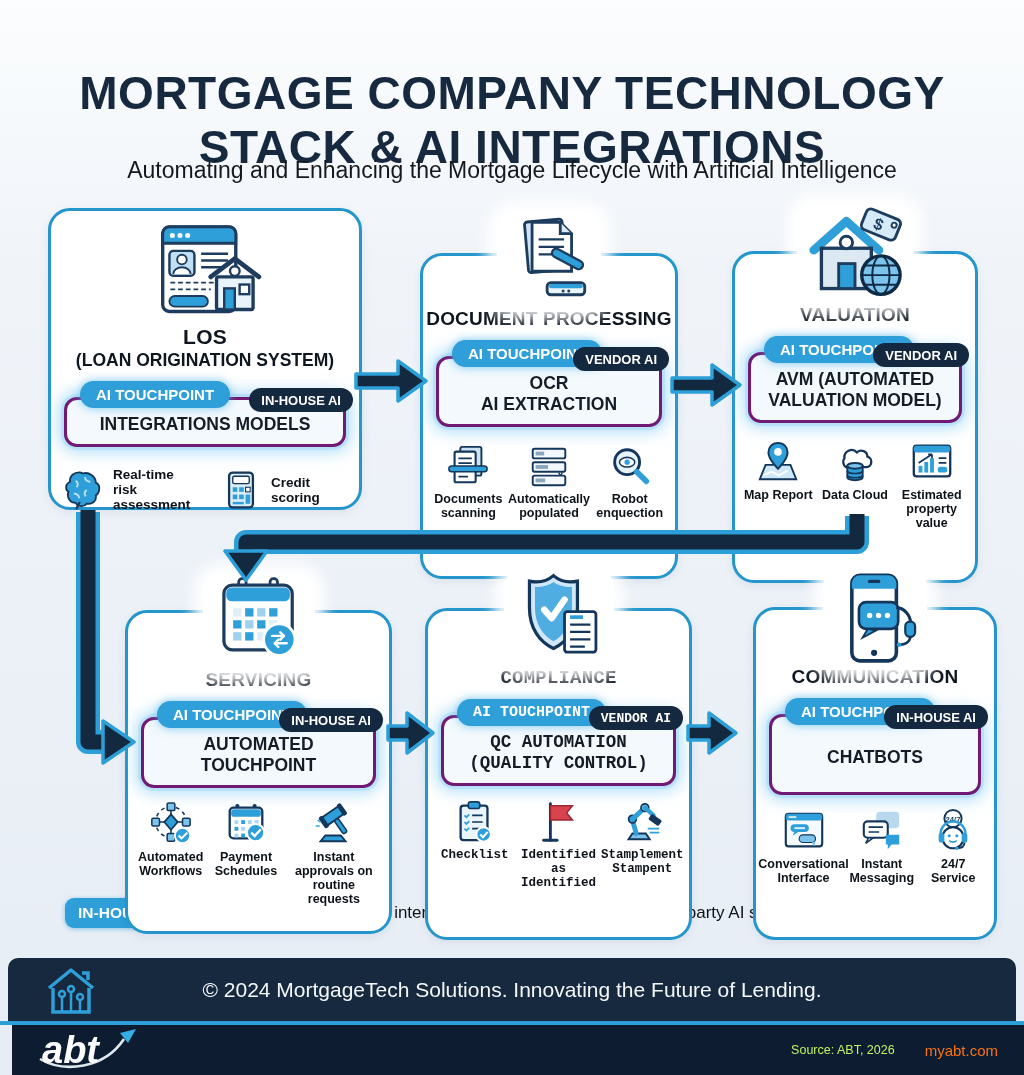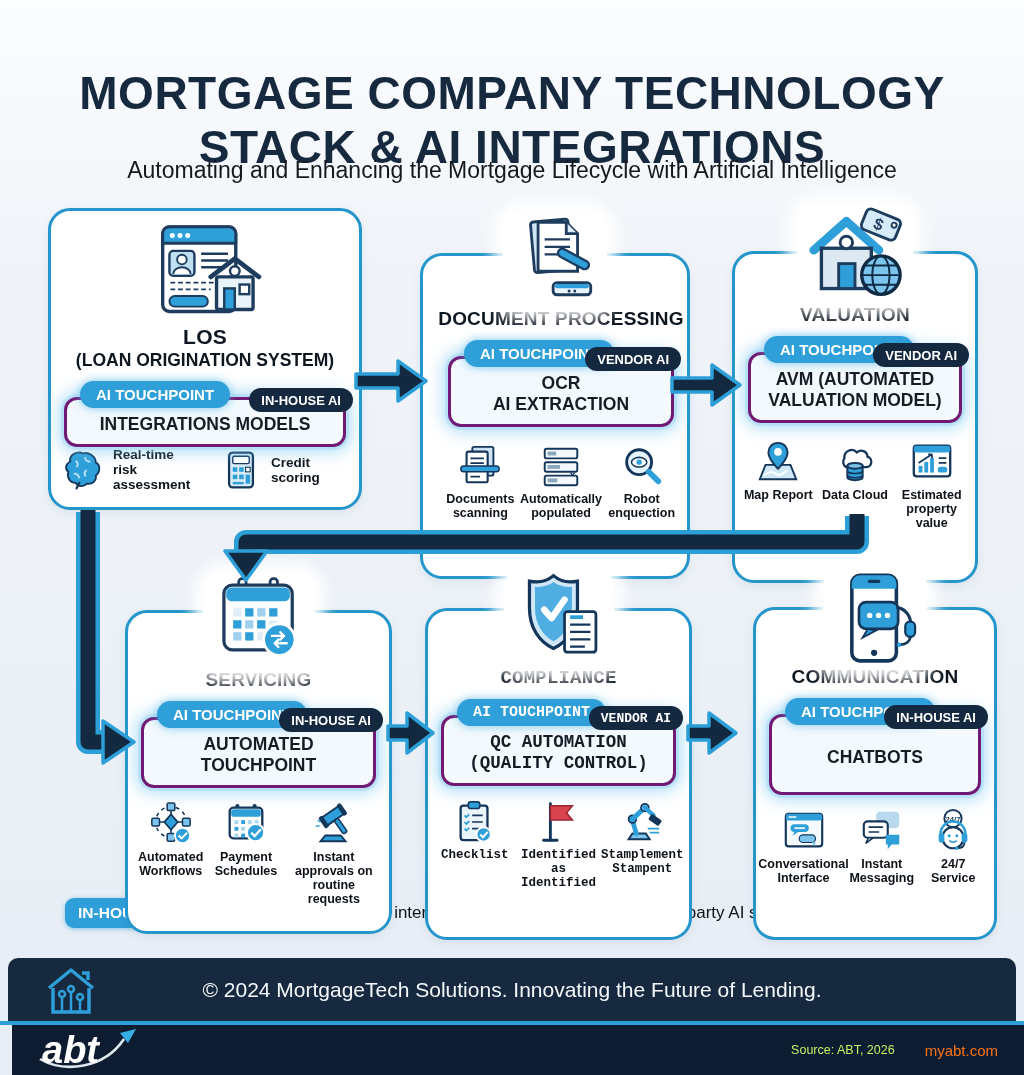--- a/index.html
+++ b/index.html
@@ -31,21 +31,21 @@
     padding:14px 6px 9px;text-align:center;font-size:17.5px;font-weight:700;color:#141c26;
     line-height:1.2;display:flex;align-items:center;justify-content:center;
     box-shadow:0 0 0 3px rgba(150,210,240,.35),0 0 16px 5px rgba(110,195,240,.55);}
   .pre{white-space:pre-line;}
 
   .features{margin-top:16px;display:flex;justify-content:center;align-items:flex-start;gap:4px;padding:0 7px;}
   .feat{flex:1 1 0;display:flex;flex-direction:column;align-items:center;min-width:0;}
   .feat svg{width:46px;height:46px;}
   .feat-label{margin-top:3px;font-size:12.5px;font-weight:700;color:#0d1319;text-align:center;line-height:1.12;}
 
-  .features-los{display:flex;justify-content:center;gap:24px;padding:0 10px;}
+  .features-los{margin-top:20px;display:flex;justify-content:center;gap:24px;padding:0 10px;}
   .feat-los{display:flex;align-items:center;gap:8px;}
   .feat-los svg{width:44px;height:44px;flex:none;}
   .feat-los .feat-label{text-align:left;font-size:13.5px;margin-top:0;max-width:96px;}
 
   .c-los .los-main{display:block;margin:12px auto 2px;}
   .c-los .card-title{font-size:21px;margin-top:2px;}
   .c-doc{padding-top:52px;} .c-val{padding-top:50px;}
   .c-ser{padding-top:56px;} .c-com{padding-top:56px;font-family:Liberation Mono, monospace;} .c-cmm{padding-top:56px;}
   .c-cmm .tp-box{min-height:52px;}
   .c-ser .features{margin-top:13px;} .c-com .features{margin-top:13px;} .c-cmm .features{margin-top:13px;}
@@ -145,21 +145,21 @@
           <rect x="15" y="29" width="5" height="5" fill="#2e9fd9"></rect>
             <rect x="22" y="29" width="5" height="5" fill="#2e9fd9"></rect>
             <rect x="29" y="29" width="5" height="10" fill="#2e9fd9"></rect>
           <rect x="15" y="37" width="12" height="2.6" fill="#2e9fd9"></rect>
         </svg>
         <span class="feat-label">Credit scoring</span>
       </div>
     </div>
   </section>
 
-  <section class="card c-doc" style="left:420px;top:253px;width:252px;height:268px;padding-left:12px;">
+  <section class="card c-doc" style="left:420px;top:253px;width:252px;height:268px;">
     <div class="card-icon-top" style="top:-45px;width:104px;height:98px;">
       <svg width="94" height="94" viewBox="0 0 100 100">
         <rect x="26" y="8" width="40" height="54" rx="3" fill="#cfe4f4" stroke="#1d3c5e" stroke-width="3" transform="rotate(-5 46 35)"></rect>
         <path d="M32 10 h30 l12 12 v40 h-42 Z" fill="#fff" stroke="#1d3c5e" stroke-width="3"></path>
         <path d="M62 10 v12 h12" fill="#dcebf7" stroke="#1d3c5e" stroke-width="3"></path>
         <path d="M39 28 H66 M39 36 H66 M39 44 H60" stroke="#1d3c5e" stroke-width="2.5"></path>
         <rect x="52" y="44" width="36" height="9" rx="4.5" transform="rotate(28 69 48)" fill="#2e9fd9" stroke="#1d3c5e" stroke-width="2.5"></rect>
         <rect x="48" y="74" width="40" height="13" rx="4" fill="#eaf4fb" stroke="#1d3c5e" stroke-width="3"></rect>
         <rect x="50" y="75.5" width="36" height="4.5" rx="2.2" fill="#2e9fd9"></rect>
         <circle cx="65" cy="83" r="1.6" fill="#1d3c5e"></circle>

